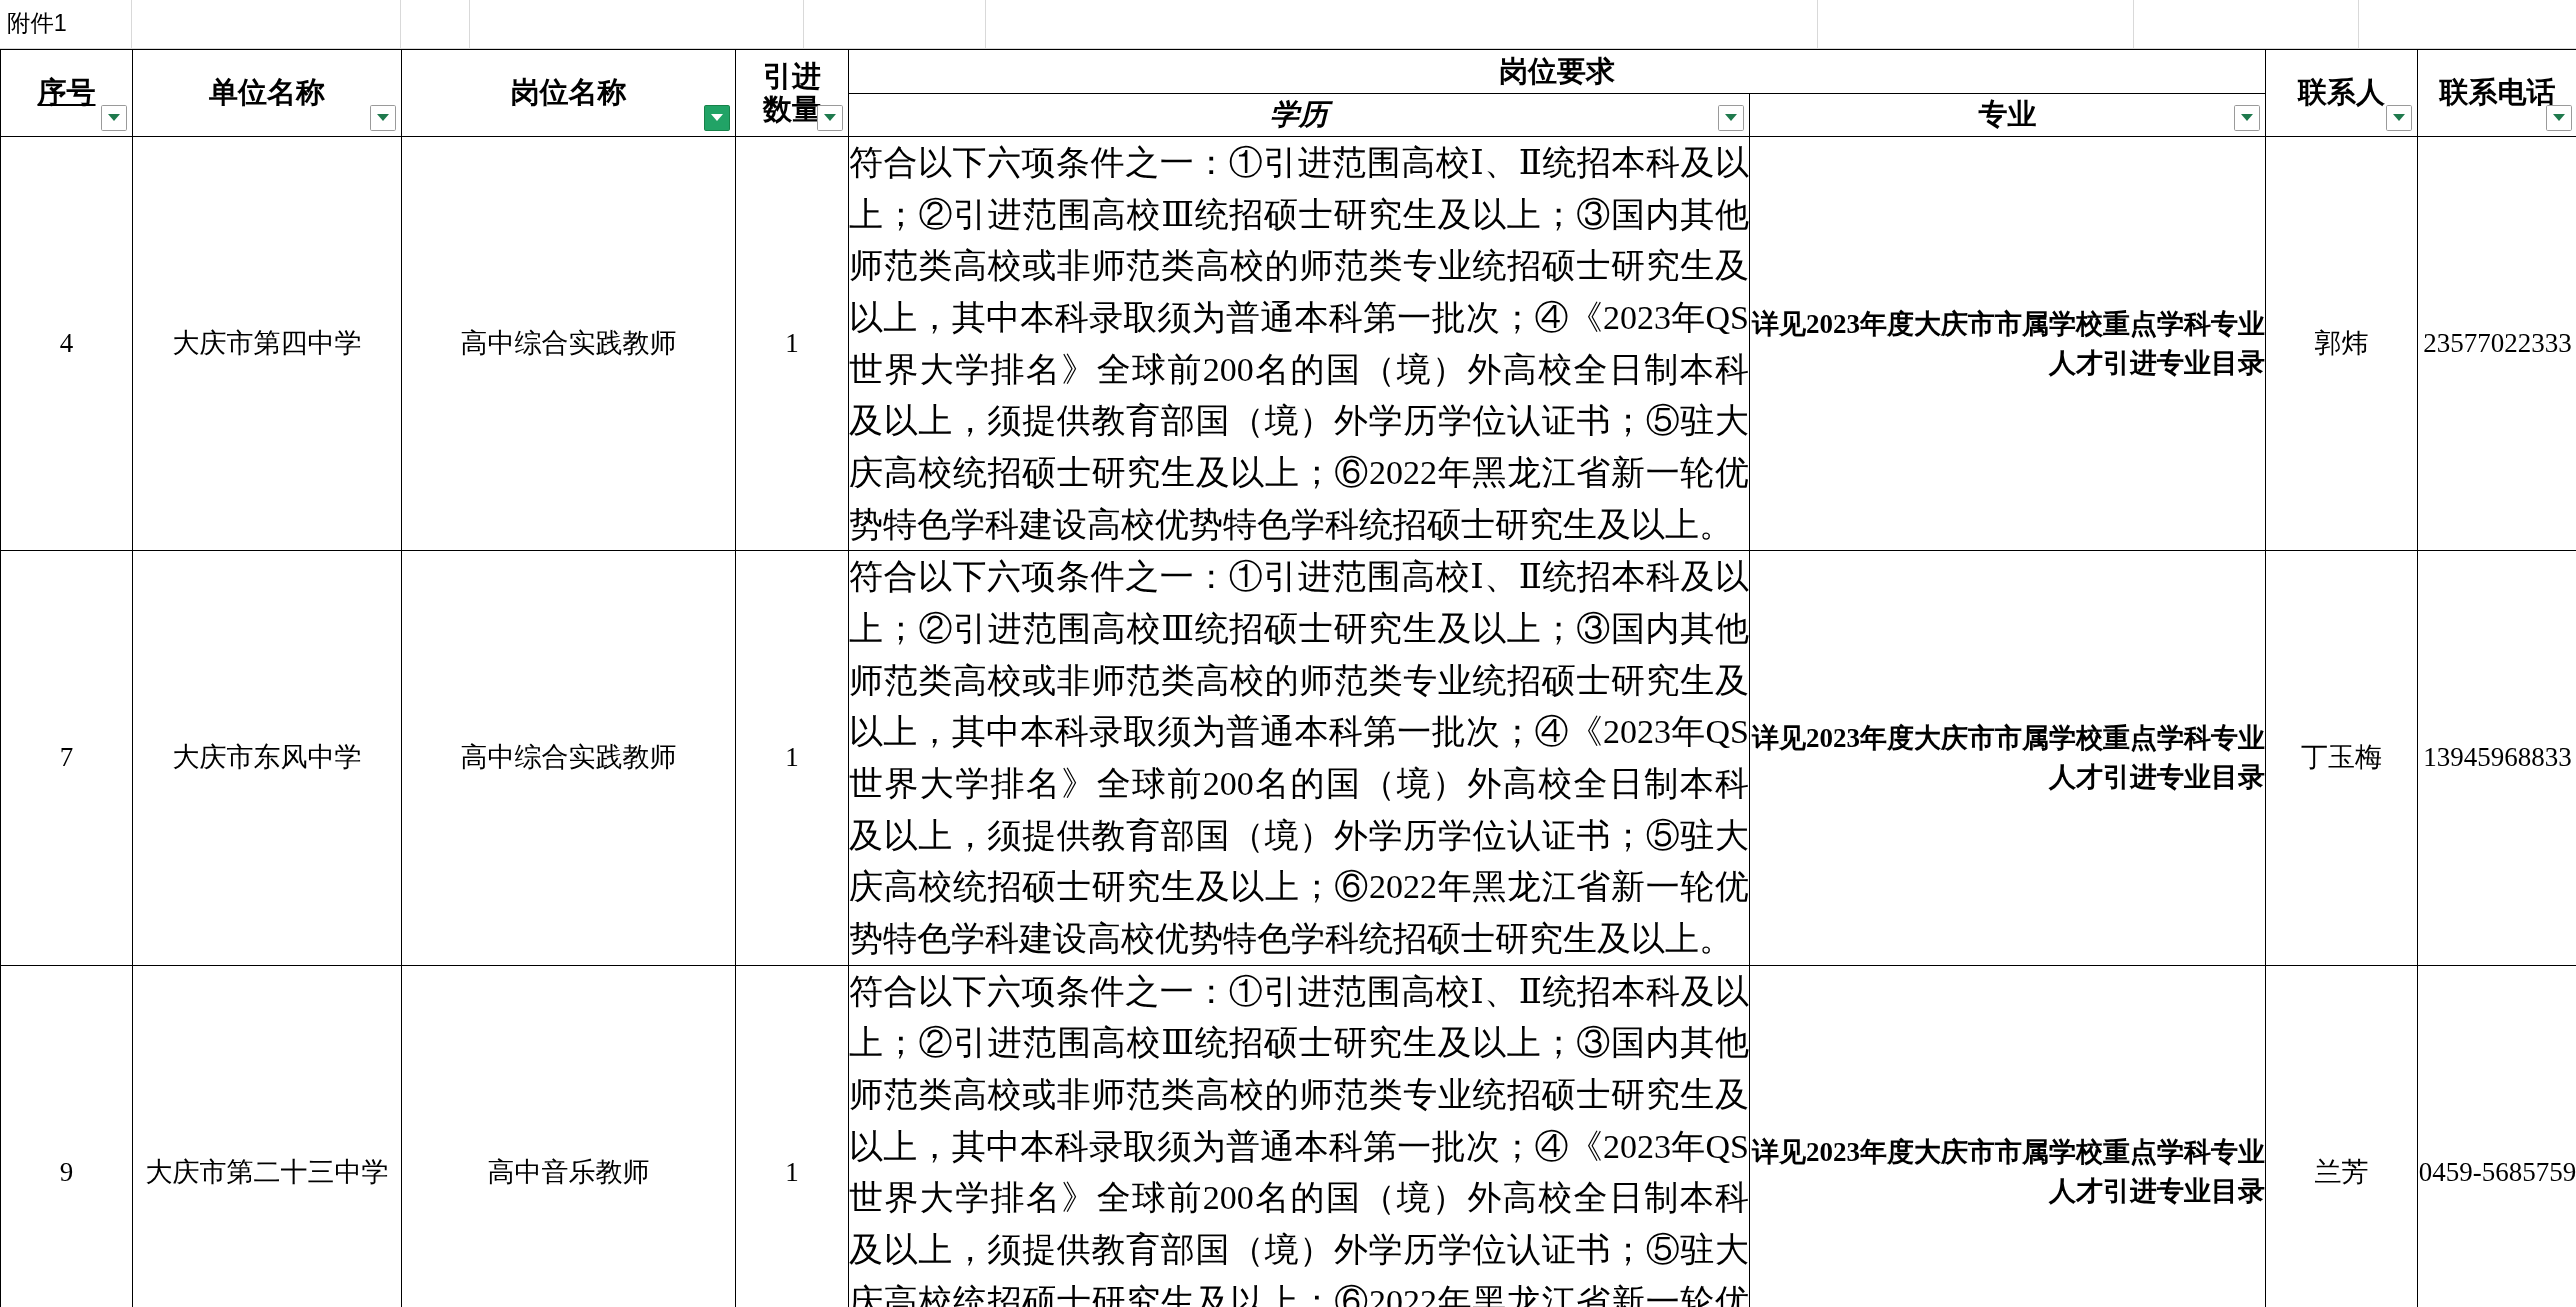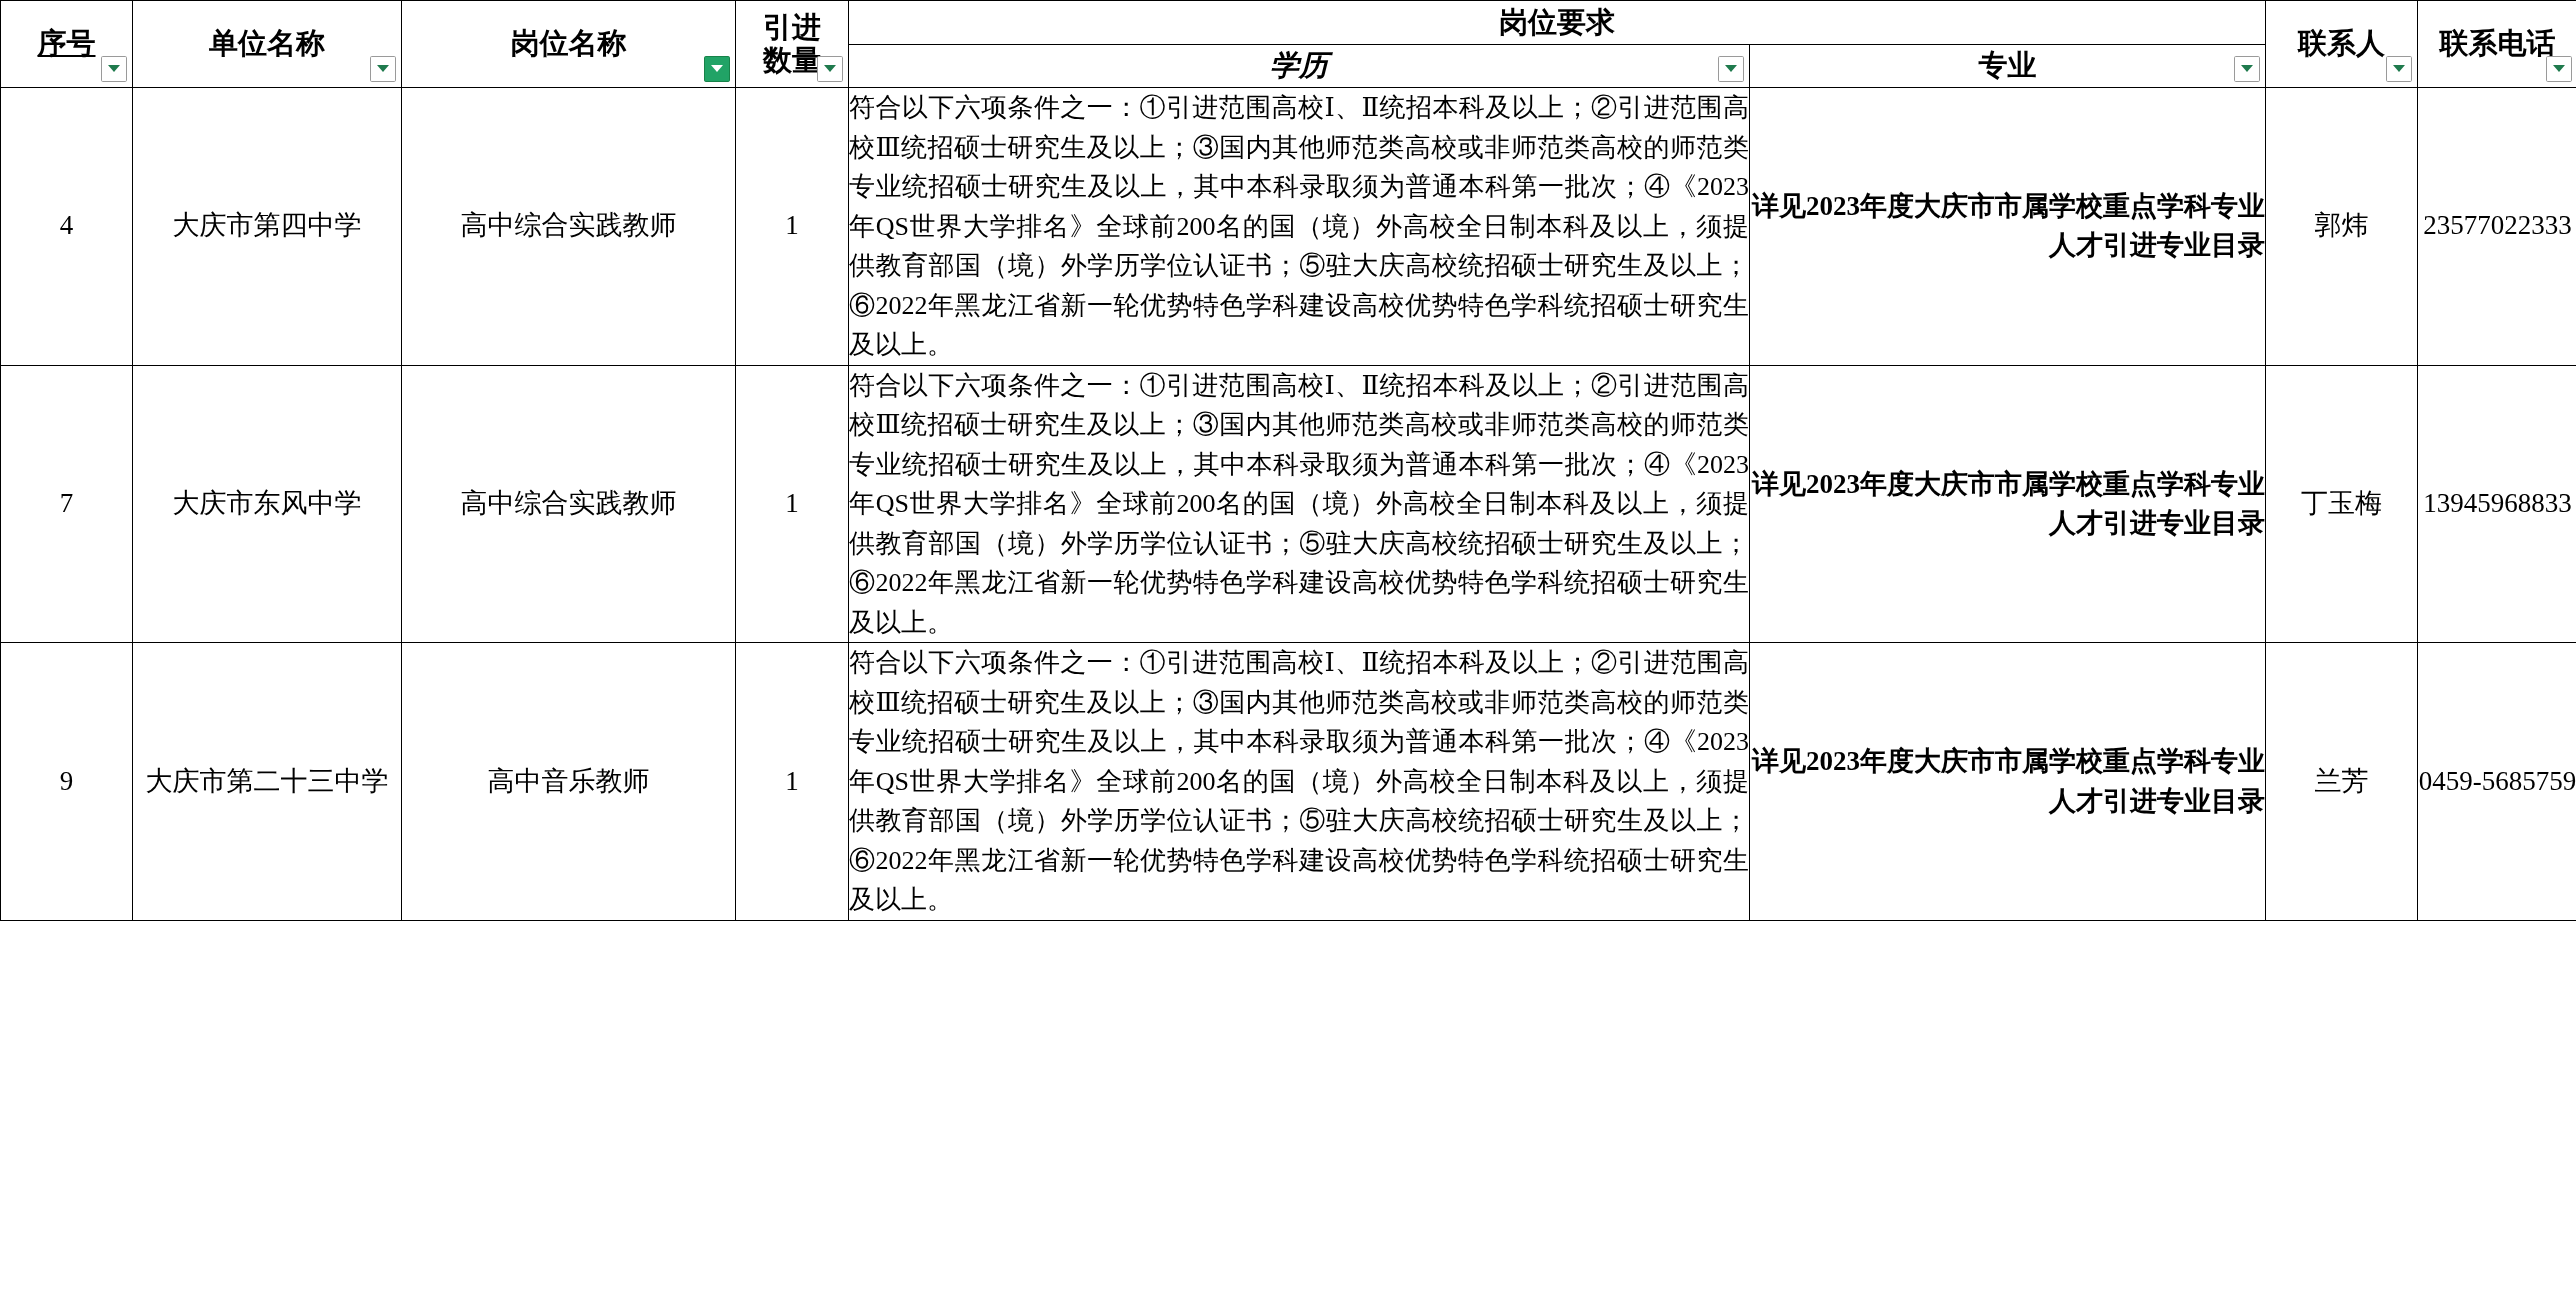--- a/index.html
+++ b/index.html
@@ -118,21 +118,21 @@
   }
 
   
   .c-center {
     text-align: center;
     font-size: 27px;
     line-height: 1.25;
     padding: 5.2px 3.5px;
   }
   .c-req {
-    font-size: 26px;
+    font-size: 34px;
     line-height: 1.52;
     text-align: justify;
     text-justify: inter-ideograph;
     padding: 12px 14px 12px 14px;
   }
   .c-major {
     font-size: 27px;
     line-height: 1.45;
     text-align: right;
     padding: 8.7px 15.6px;
@@ -146,20 +146,33 @@
   .col-edu    { width: 901px; }
   .col-major  { width: 516px; }
   .col-person { width: 152px; }
   .col-phone  { width: 160px; }
 </style>
 </head>
 <body>
 
 <div class="sheet">
 
+  <div class="note-row">
+    <div class="note-cell note-c1">
+      <span>附件1</span>
+    </div>
+    <div class="note-cell note-c2"></div>
+    <div class="note-cell note-c3"></div>
+    <div class="note-cell note-c4"></div>
+    <div class="note-cell note-c5"></div>
+    <div class="note-cell note-c6"></div>
+    <div class="note-cell note-c7"></div>
+    <div class="note-cell note-c8"></div>
+    <div class="note-cell note-c9"></div>
+  </div>
 
 
   <table class="grid">
     <colgroup>
       <col class="col-seq">
       <col class="col-unit">
       <col class="col-post">
       <col class="col-num">
       <col class="col-edu">
       <col class="col-major">

